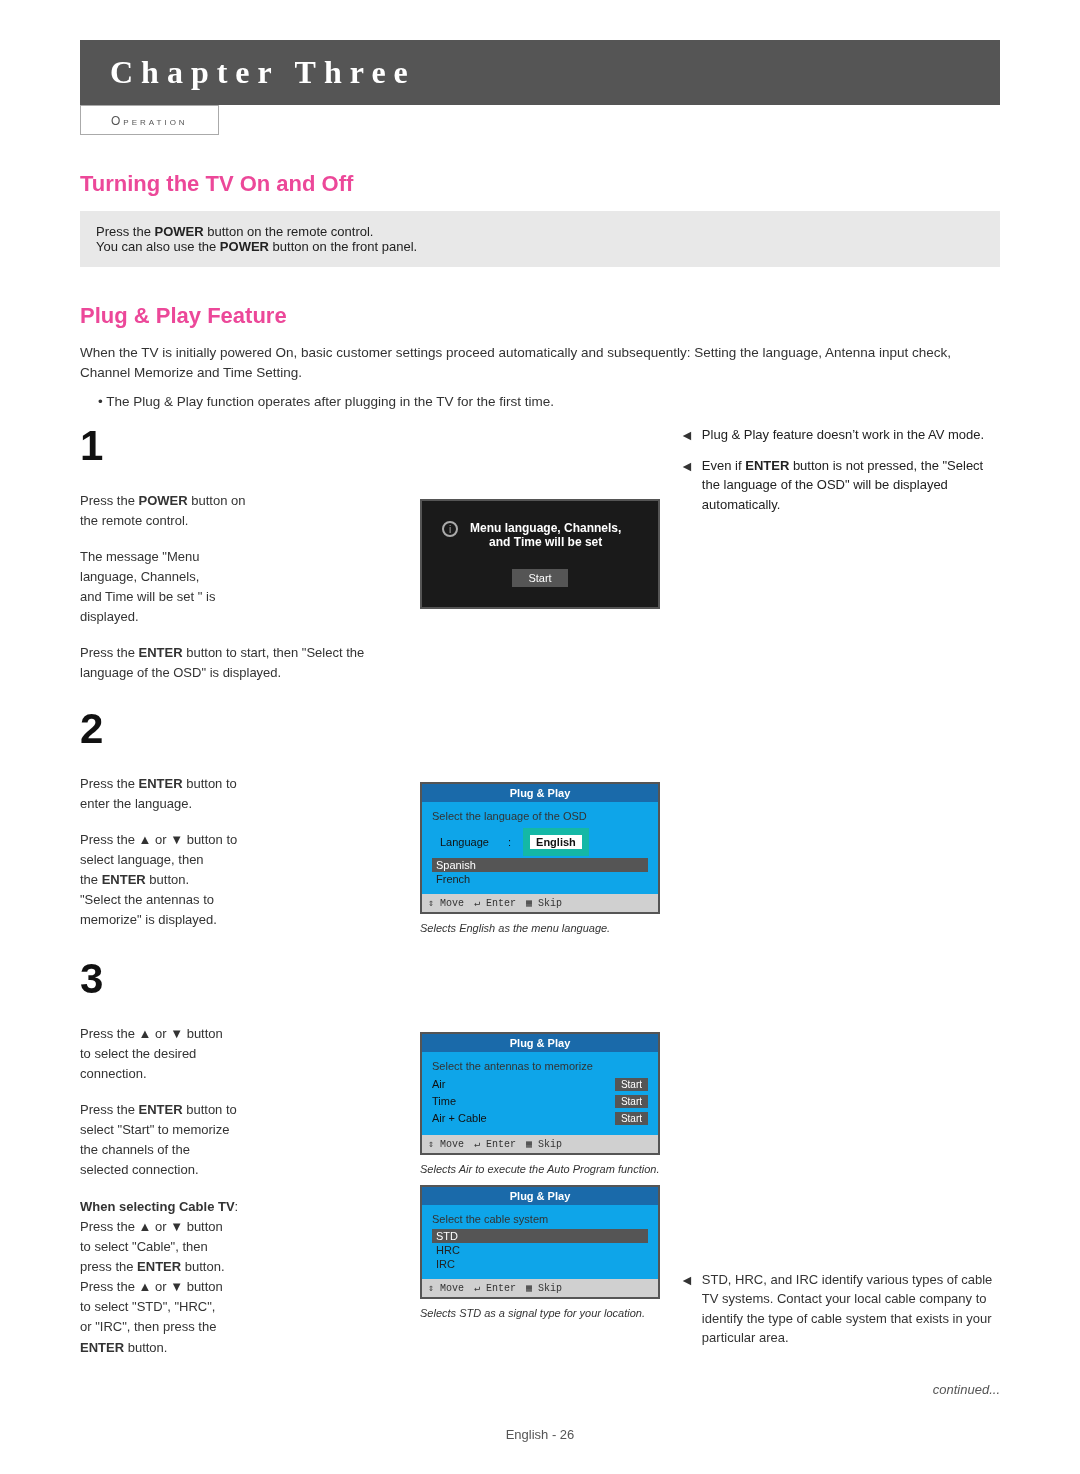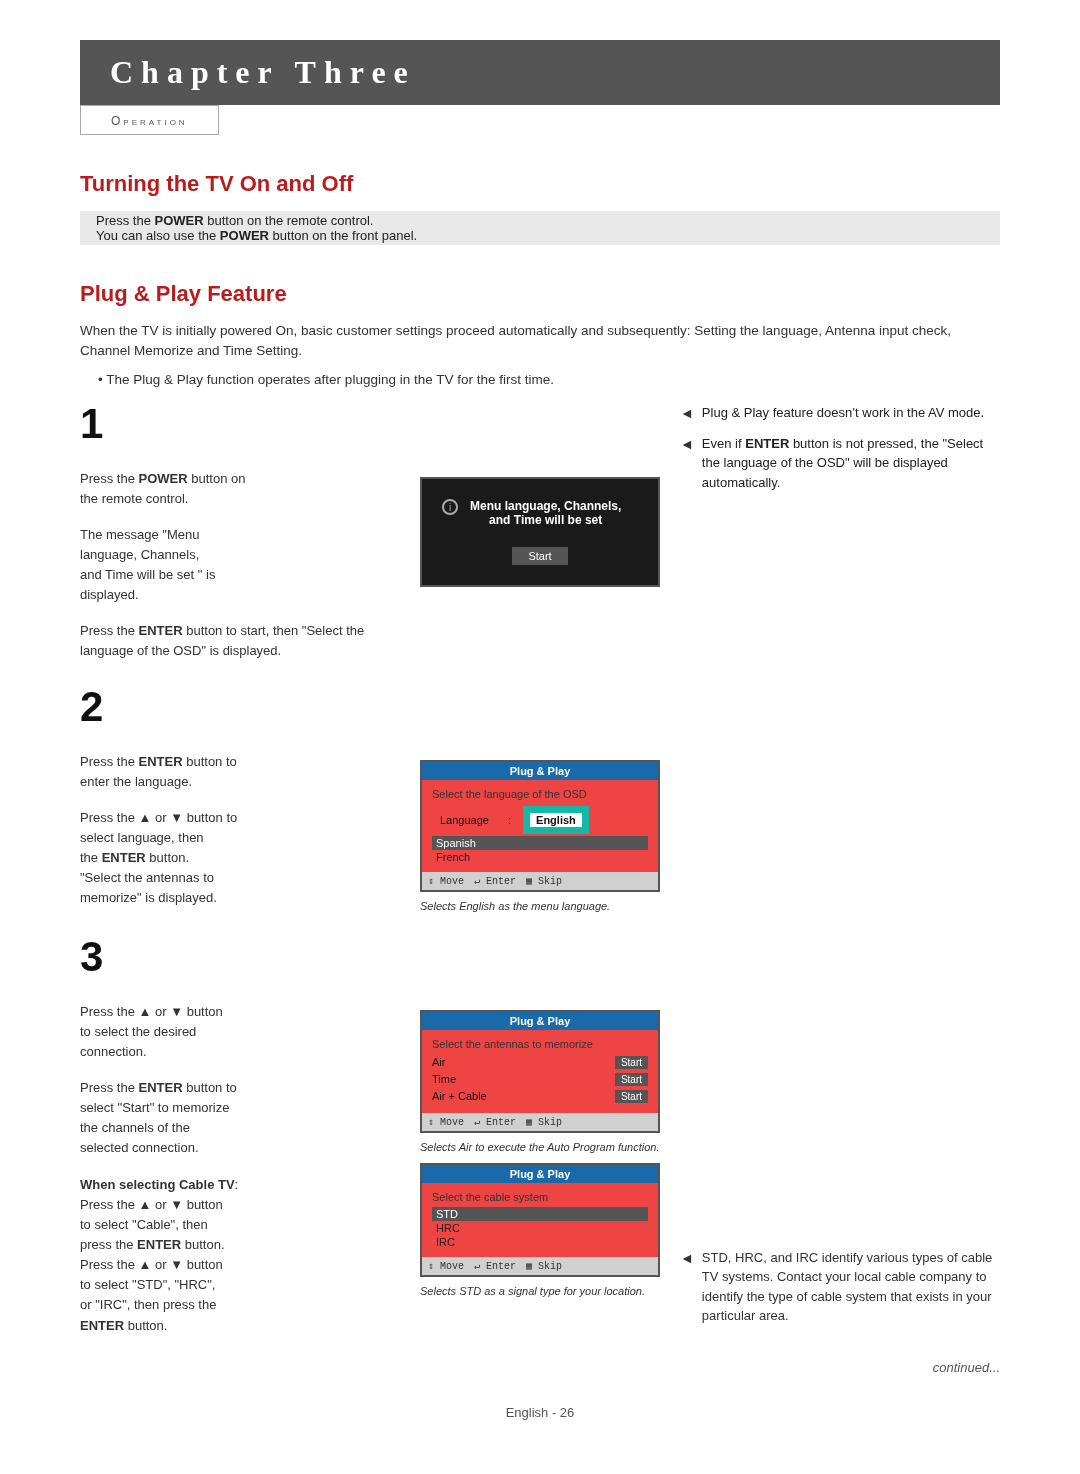--- a/index.html
+++ b/index.html
@@ -40,27 +40,27 @@
       letter-spacing: 3px;
       color: #555;
       font-variant: small-caps;
     }
 
     
     .section-heading {
       font-size: 22px;
       font-weight: bold;
       margin: 36px 0 14px 0;
-      color: #b91c1c;
+      color: #ec4899;
     }
 
     
     .highlight-box {
       background: #e8e8e8;
-      padding: 2px 16px;
+      padding: 13px 16px;
       margin-bottom: 8px;
       font-size: 13px;
     }
     .highlight-box .bold { font-weight: bold; }
 
     
     .intro-text {
       font-size: 13.5px;
       line-height: 1.5;
       margin-bottom: 10px;
@@ -104,21 +104,21 @@
     }
     .screen-titlebar {
       background: #1a6aaa;
       color: #fff;
       font-size: 11px;
       font-weight: bold;
       padding: 3px 16px;
       text-align: center;
     }
     .screen-body {
-      background: #ef4444;
+      background: #0ea5e9;
       color: #111;
       padding: 8px 10px;
     }
     .screen-label {
       font-size: 11px;
       margin-bottom: 4px;
       color: #333;
     }
     .screen-option {
       font-size: 11px;

